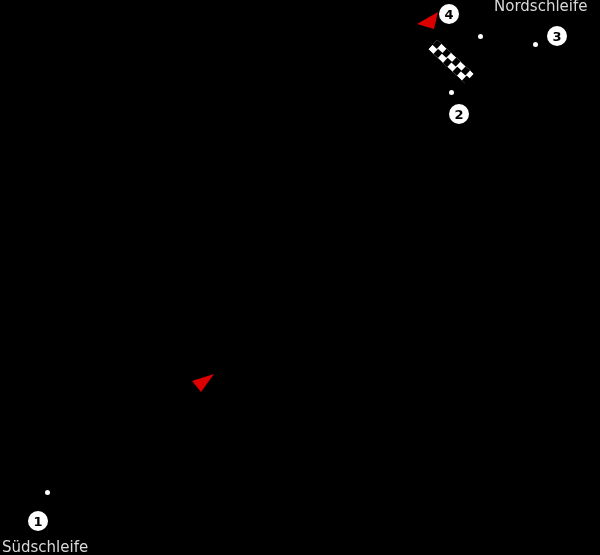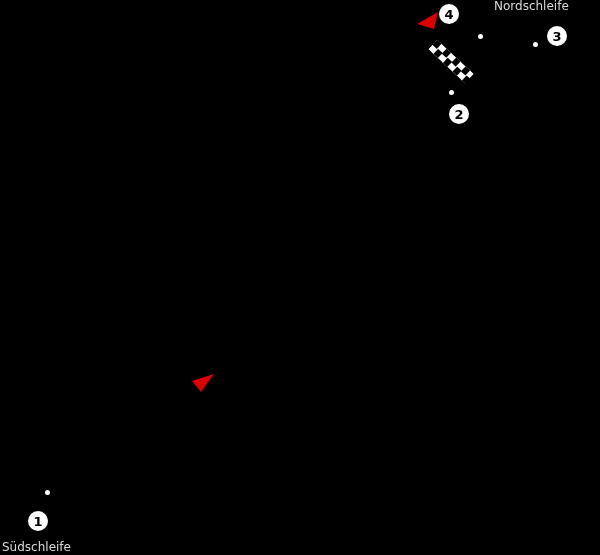--- a/index.html
+++ b/index.html
@@ -11,21 +11,21 @@
     position: relative;
     width: 600px;
     height: 555px;
     background: #000;
     overflow: hidden;
     font-family: "DejaVu Sans", sans-serif;
   }
   .track-label {
     position: absolute;
     color: #d9d9d9;
-    font-size: 12px;
+    font-size: 15px;
     line-height: 12px;
     white-space: nowrap;
   }
   .label-nordschleife { left: 494px; top: 0px; }
   .label-suedschleife { left: 2px; top: 541px; text-align: right; }
 
   .marker {
     position: absolute;
     width: 20px;
     height: 20px;

